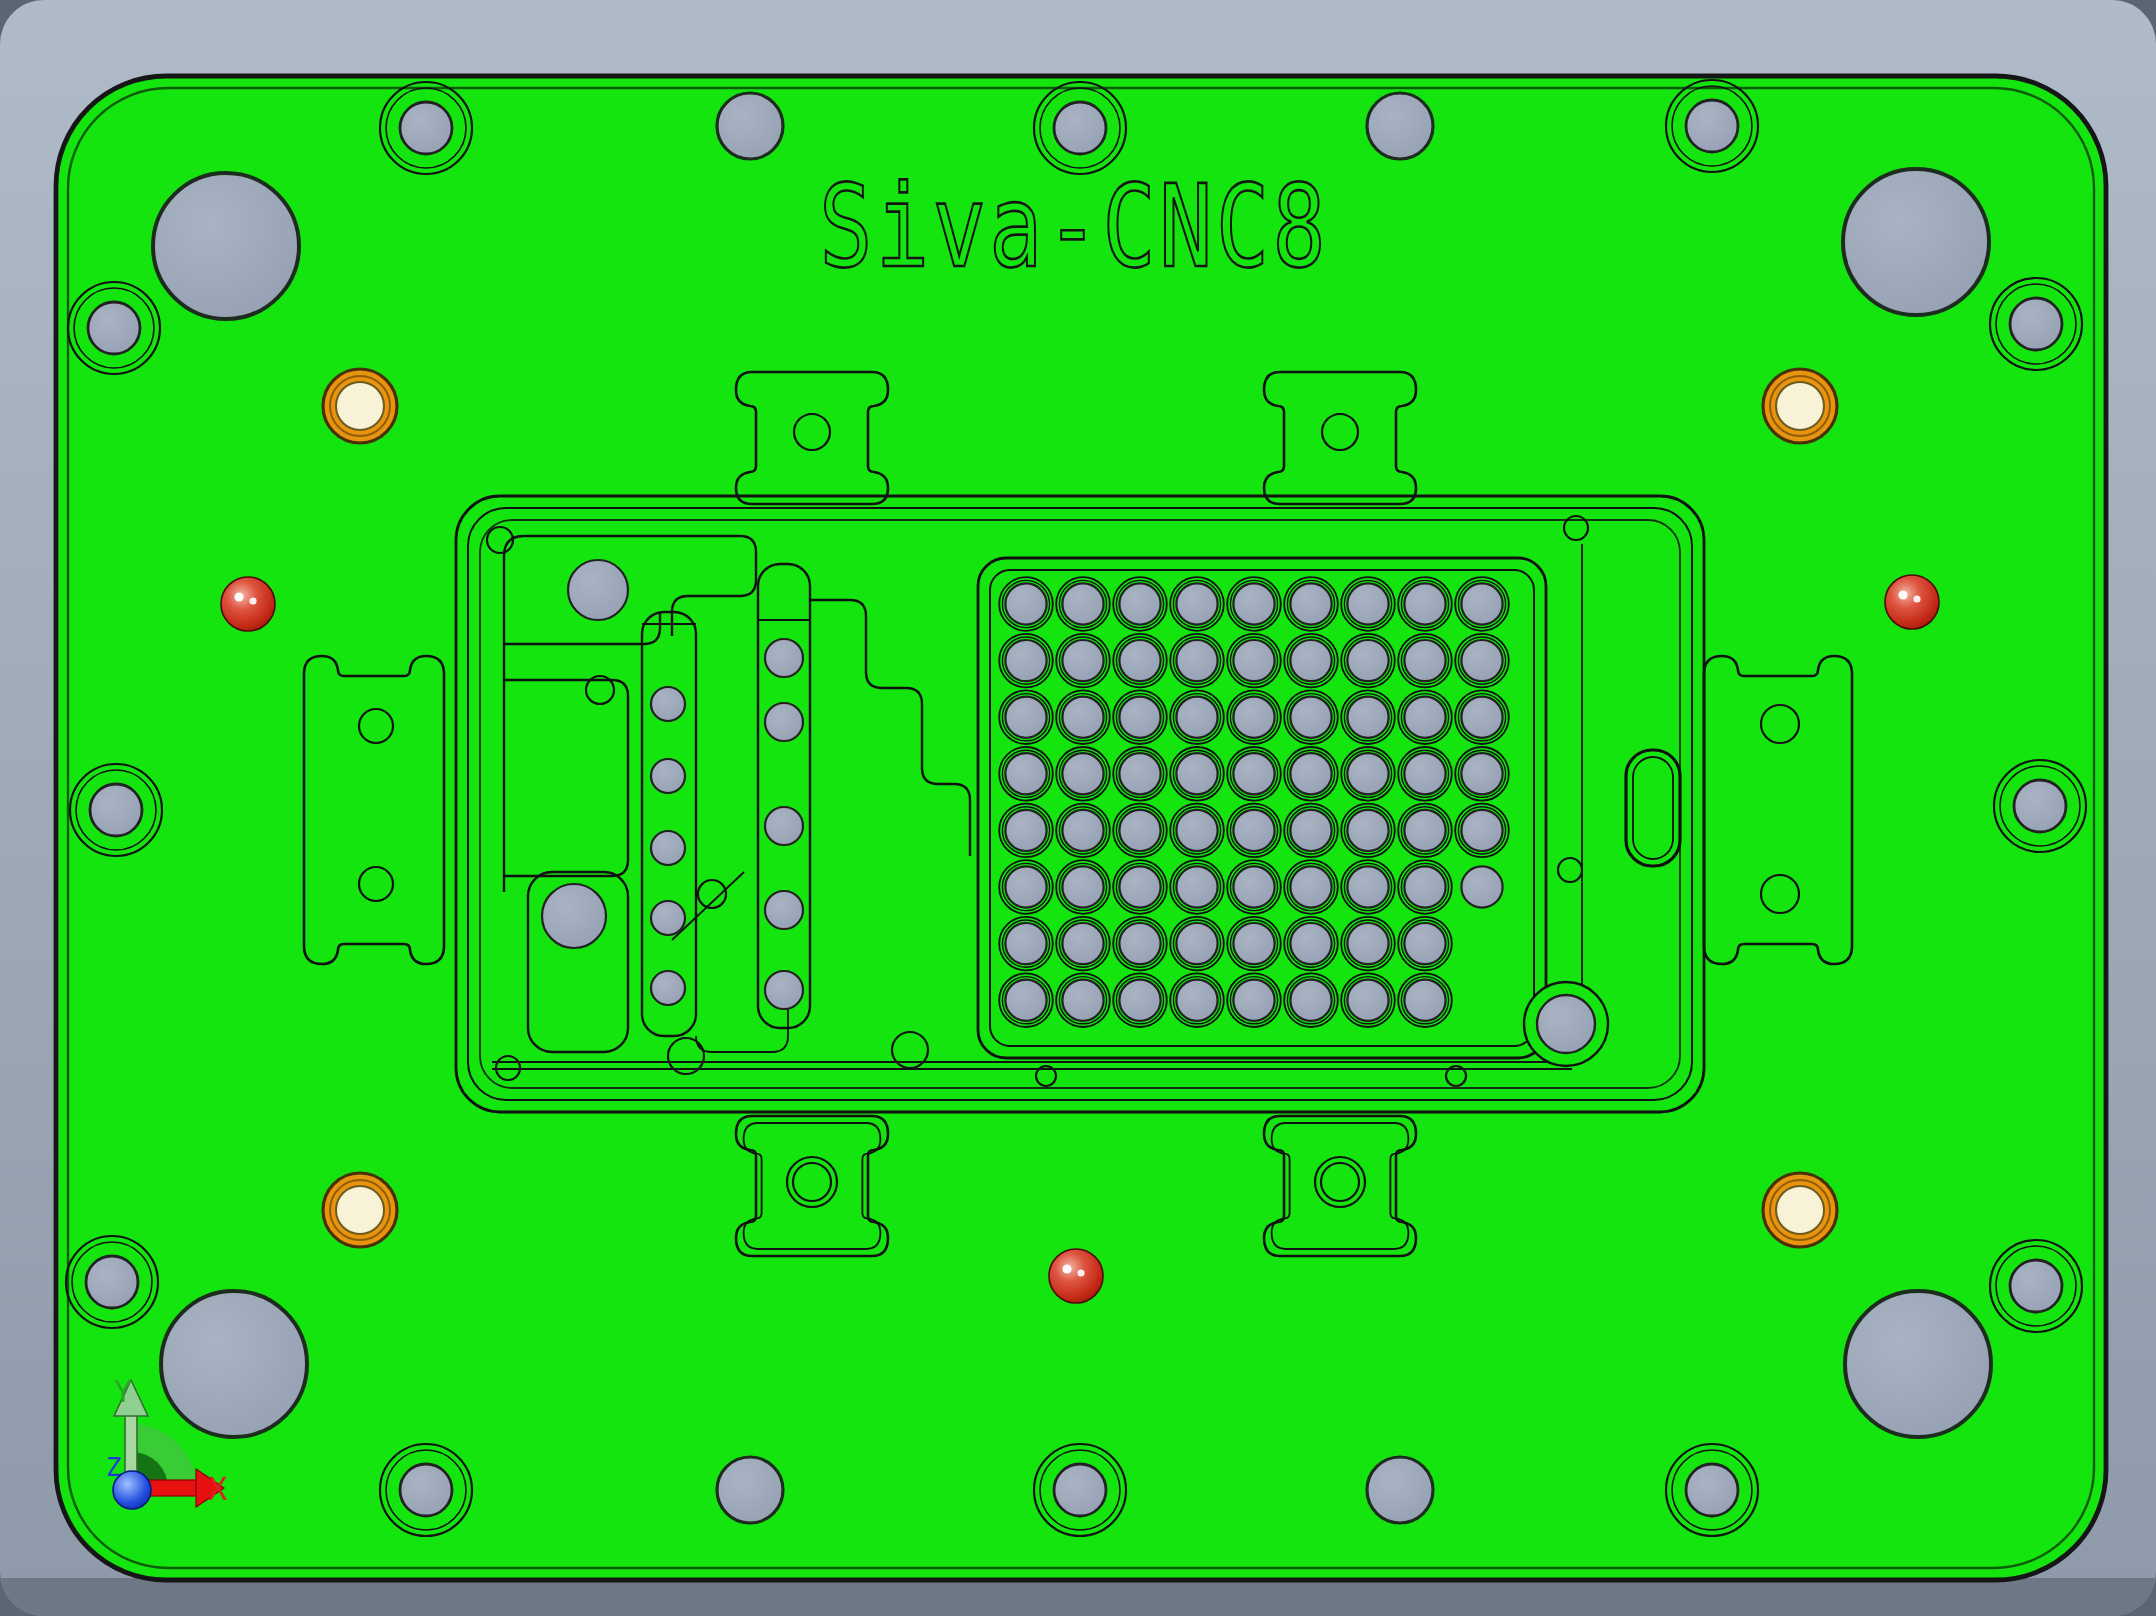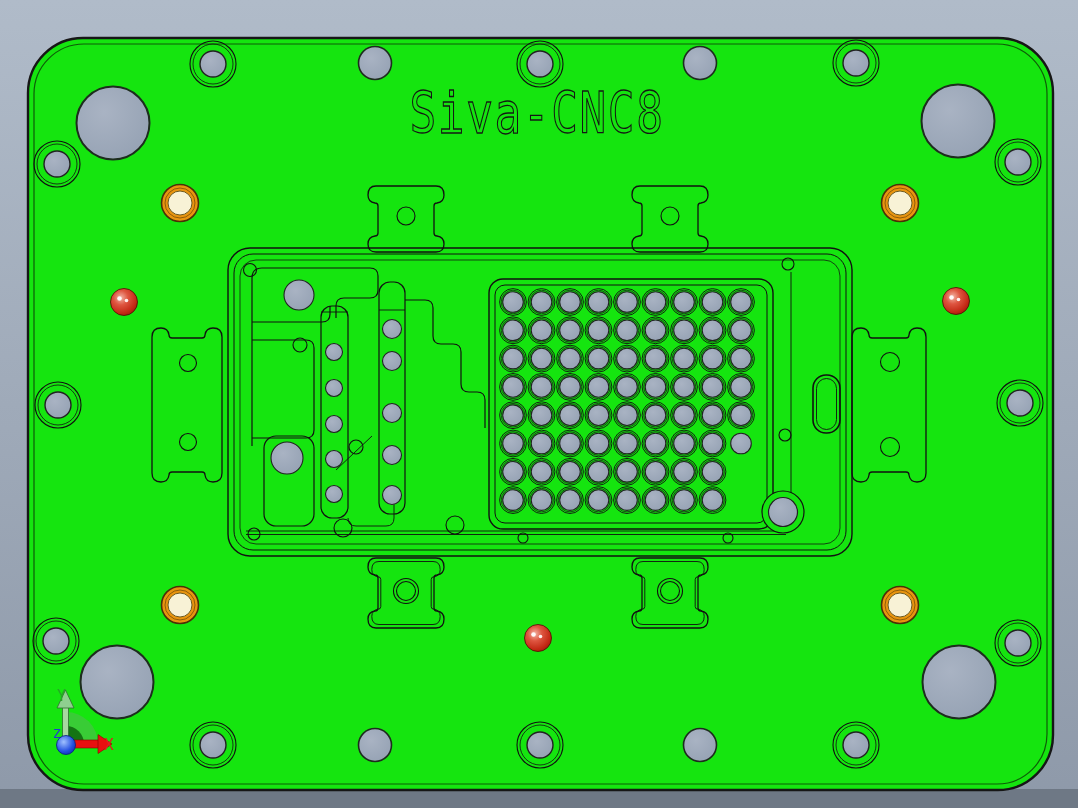--- a/index.html
+++ b/index.html
@@ -1,17 +1,17 @@
 <!DOCTYPE html>
 <html><head>
 <meta charset="utf-8">
 <style>
   html,body{margin:0;padding:0;background:#5c6673;}
   .stage{position:relative;width:1078px;height:808px;overflow:hidden;
-         font-family:"DejaVu Sans Mono", monospace;}
+         font-family:"DejaVu Sans Mono", monospace;border-radius:22px;}
   svg{display:block}
   text{user-select:none}
 </style>
 </head>
 <body>
 
 <div class="stage">
 <svg id="scene" width="1078" height="808" viewBox="0 0 1078 808">
   <defs>
     <linearGradient id="bgGrad" x1="0" y1="0" x2="0" y2="1">

